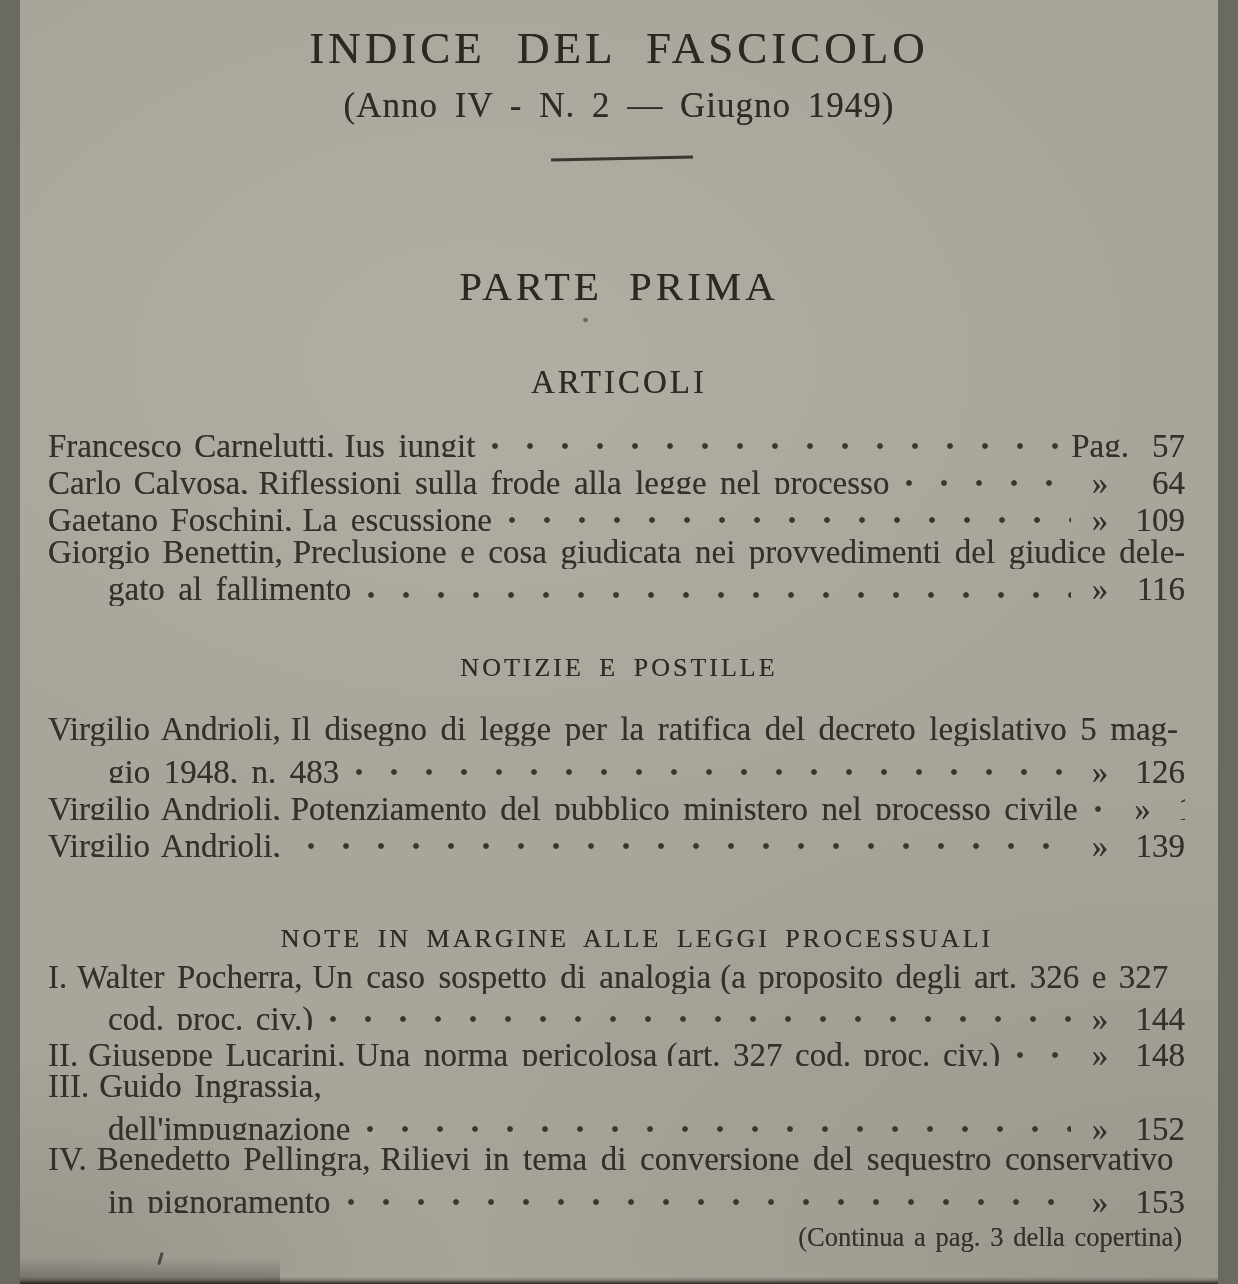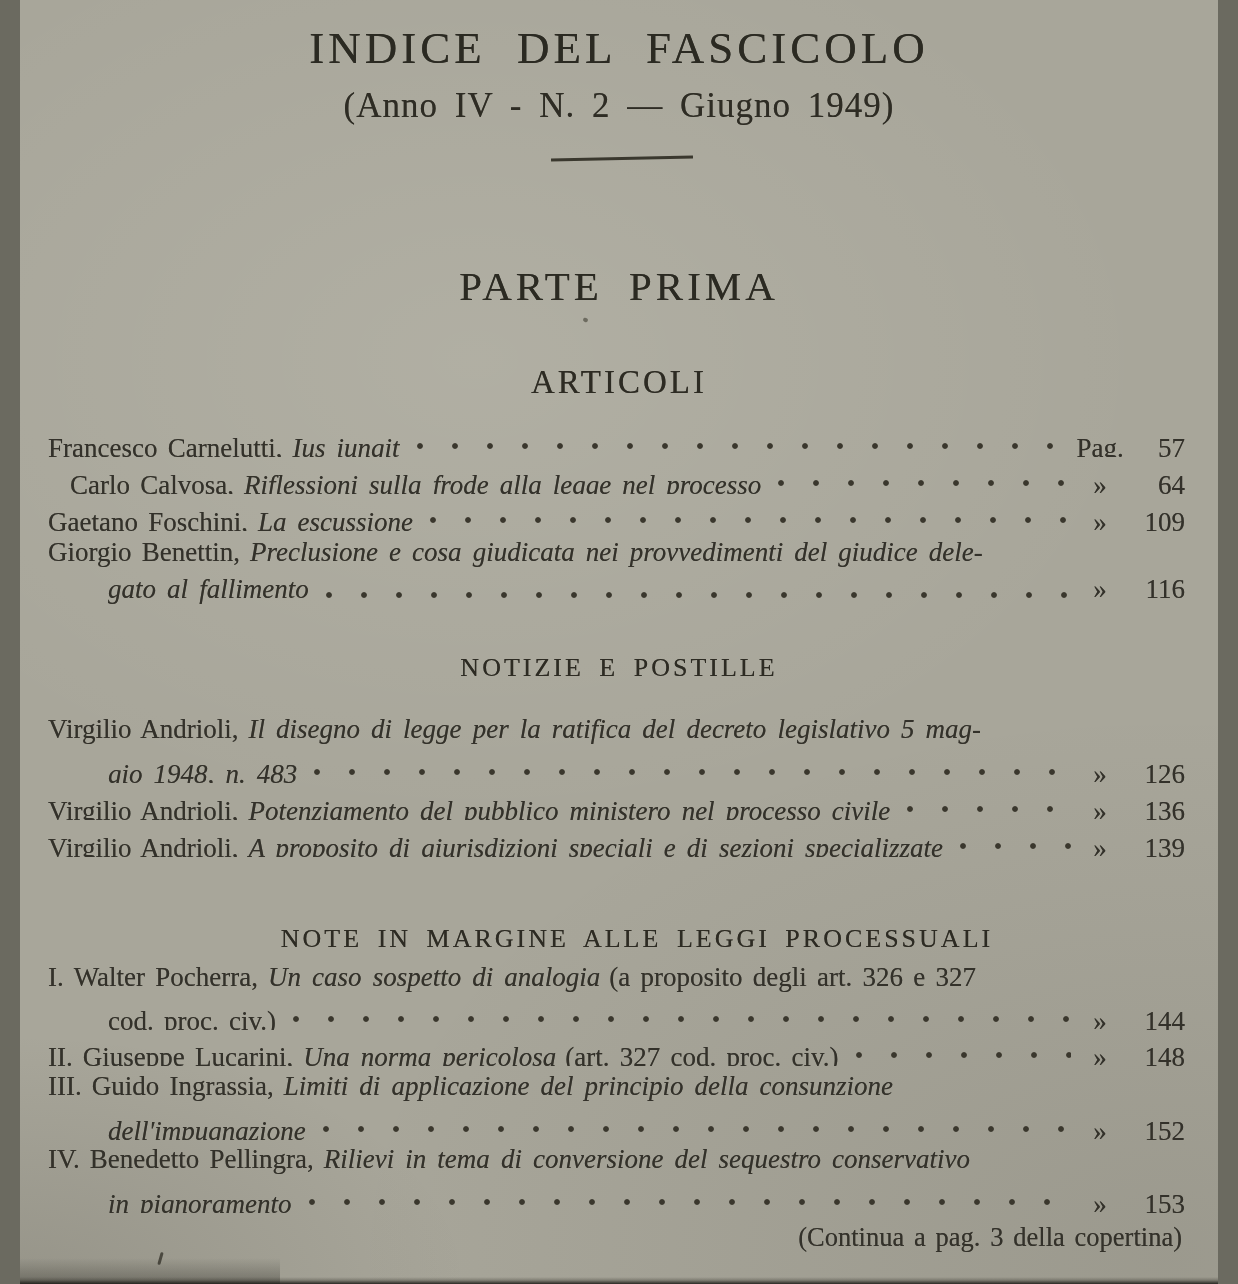--- a/index.html
+++ b/index.html
@@ -33,26 +33,26 @@
     top:262px;font-size:41px;letter-spacing:4px;word-spacing:12px;
     color:#2b2a22;text-shadow:0 0 0.6px rgba(38,36,28,0.7);
   }
   .section-heading{
     font-size:26px;letter-spacing:3px;word-spacing:6px;
     color:#2d2b23;text-shadow:0 0 0.5px rgba(38,36,28,0.65);
   }
   .row{
     position:absolute;left:28px;right:33px;height:34px;line-height:34px;
     display:flex;align-items:baseline;white-space:nowrap;overflow:hidden;
-    font-size:27px;word-spacing:0.13em;
+    font-size:33px;word-spacing:0.13em;
     text-shadow:0 0 0.5px rgba(42,40,32,0.55);
   }
   .row .num{margin-right:10px;}
   .row .author{margin-right:10px;}
-  .row .t-italic{font-style:italic;word-spacing:0.16em;}
+  .row .t-italic{word-spacing:0.16em;}
   .row .t-roman{font-style:normal;margin-left:9px;}
   .row.cont{padding-left:60px;}
   .leader{
     flex:1 1 auto;height:34px;margin-left:16px;min-width:20px;
     background-image:radial-gradient(circle at 4px 23px, #3a372d 2.4px, rgba(58,55,45,0) 3.3px);
     background-size:35px 34px;background-repeat:repeat-x;
   }
   .plabel{flex:0 0 58px;text-align:center;}
   .pnum{flex:0 0 56px;text-align:right;}
   .continua{
@@ -90,21 +90,21 @@
   <div class="centered section-heading" style="top:364px;font-size:33px;">ARTICOLI</div>
 
   <div class="row" style="top:423px;">
     <span class="author">Francesco Carnelutti,</span>
     <span class="t-italic">Ius iungit</span>
     <span class="leader"></span>
     <span class="plabel">Pag.</span>
     <span class="pnum">57</span>
   </div>
 
-  <div class="row" style="top:460px;margin-left:22px;">
+  <div class="row" style="top:460px;">
     <span class="author">Carlo Calvosa,</span>
     <span class="t-italic">Riflessioni sulla frode alla legge nel processo</span>
     <span class="leader"></span>
     <span class="plabel">»</span>
     <span class="pnum">64</span>
   </div>
 
   <div class="row" style="top:497px;">
     <span class="author">Gaetano Foschini,</span>
     <span class="t-italic">La escussione</span>
@@ -140,21 +140,20 @@
   <div class="row" style="top:786px;">
     <span class="author">Virgilio Andrioli,</span>
     <span class="t-italic">Potenziamento del pubblico ministero nel processo civile</span>
     <span class="leader"></span>
     <span class="plabel">»</span>
     <span class="pnum">136</span>
   </div>
 
   <div class="row" style="top:823px;">
     <span class="author">Virgilio Andrioli,</span>
-    <span class="t-italic">A proposito di giurisdizioni speciali e di sezioni specializzate</span>
     <span class="leader"></span>
     <span class="plabel">»</span>
     <span class="pnum">139</span>
   </div>
 
   <div class="centered section-heading" style="top:924px;padding-left:36px;">NOTE IN MARGINE ALLE LEGGI PROCESSUALI</div>
 
   <div class="row" style="top:960px;">
     <span class="num">I.</span>
     <span class="author">Walter Pocherra,</span>
@@ -174,21 +173,20 @@
     <span class="t-italic">Una norma pericolosa</span>
     <span class="t-roman">(art. 327 cod. proc. civ.)</span>
     <span class="leader"></span>
     <span class="plabel">»</span>
     <span class="pnum">148</span>
   </div>
 
   <div class="row" style="top:1069px;">
     <span class="num">III.</span>
     <span class="author">Guido Ingrassia,</span>
-    <span class="t-italic">Limiti di applicazione del principio della consunzione</span>
   </div>
   <div class="row cont" style="top:1106px;">
     <span class="t-italic">dell'impugnazione</span>
     <span class="leader"></span>
     <span class="plabel">»</span>
     <span class="pnum">152</span>
   </div>
 
   <div class="row" style="top:1142px;align-items:center;">
     <span class="num">IV.</span>

